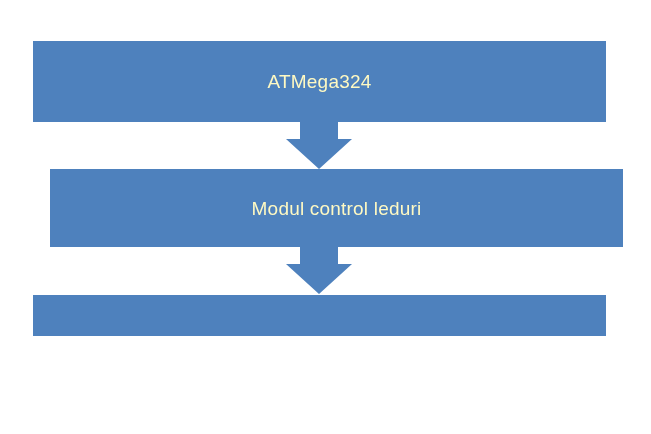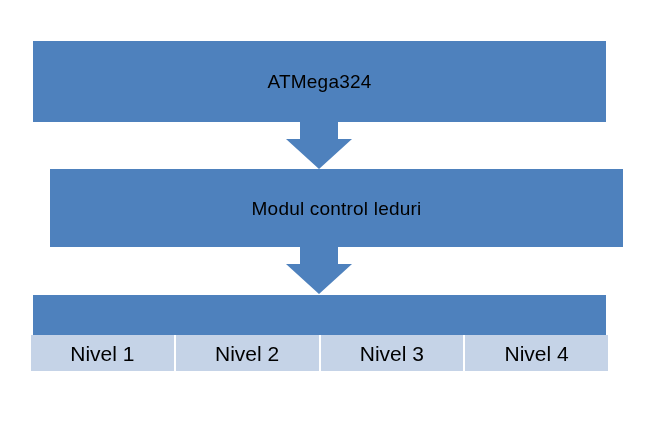--- a/index.html
+++ b/index.html
@@ -22,21 +22,21 @@
   
   .proc-box {
     position: absolute;
     background: #4E81BD;
     display: flex;
     align-items: center;
     justify-content: center;
     box-sizing: border-box;
   }
   .proc-label {
-    color: #000000;
+    color: #fef9c3;
     font-family: "Liberation Sans", sans-serif;
     font-size: 19px;
     font-weight: 400;
     letter-spacing: 0.2px;
     line-height: 1;
     white-space: nowrap;
   }
 
   #box-mcu   { left: 33px;  top: 41px;  width: 573px; height: 81px; }
   #box-mod   { left: 33px;  top: 169px; width: 573px; height: 78px; margin-left: 17px; }
@@ -103,28 +103,14 @@
   <div class="arrow-down" id="arrow-2">
     <svg viewBox="0 0 66 48" preserveAspectRatio="none" aria-hidden="true">
       <polygon points="14,0 52,0 52,18 66,18 33,48 0,18 14,18" fill="#4E81BD"></polygon>
     </svg>
   </div>
 
   <div class="proc-box" id="box-out">
     <span class="proc-label"></span>
   </div>
 
-  <div id="level-strip">
-    <div class="level-cell">
-      <span class="level-label">Nivel 1</span>
-    </div>
-    <div class="level-cell">
-      <span class="level-label">Nivel 2</span>
-    </div>
-    <div class="level-cell">
-      <span class="level-label">Nivel 3</span>
-    </div>
-    <div class="level-cell">
-      <span class="level-label">Nivel 4</span>
-    </div>
-  </div>
 
 </div>
 
 </body></html>

